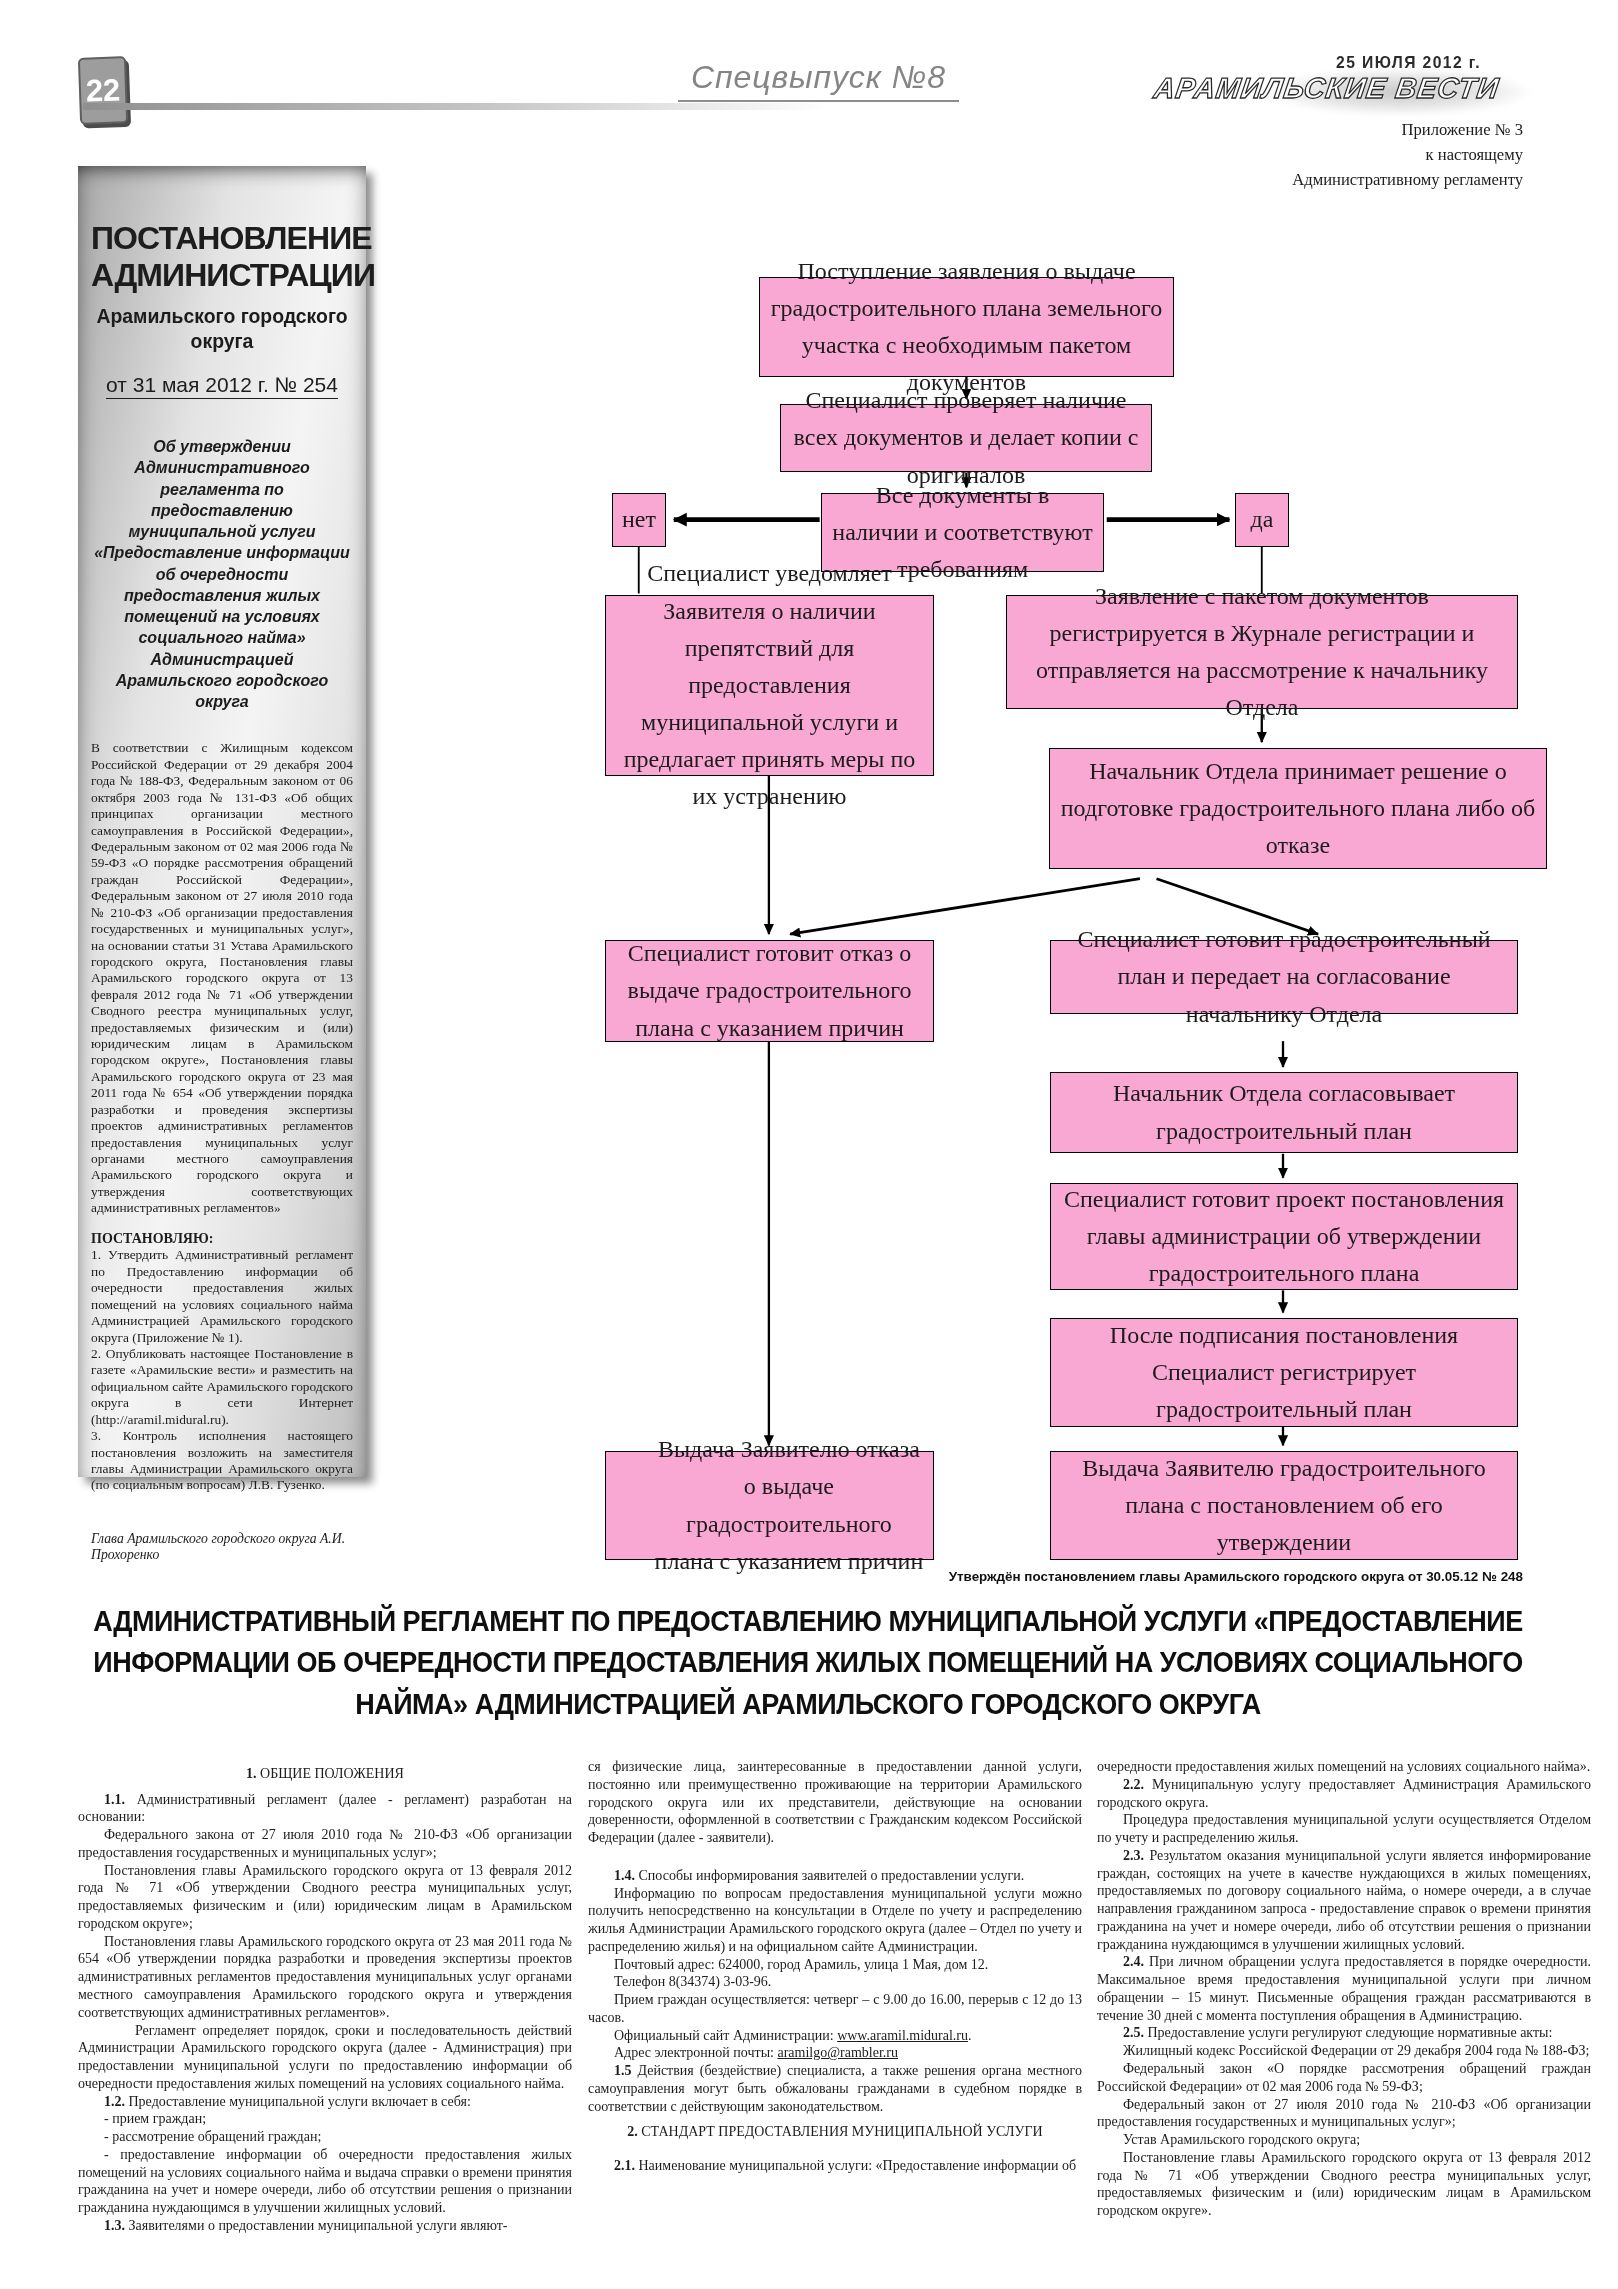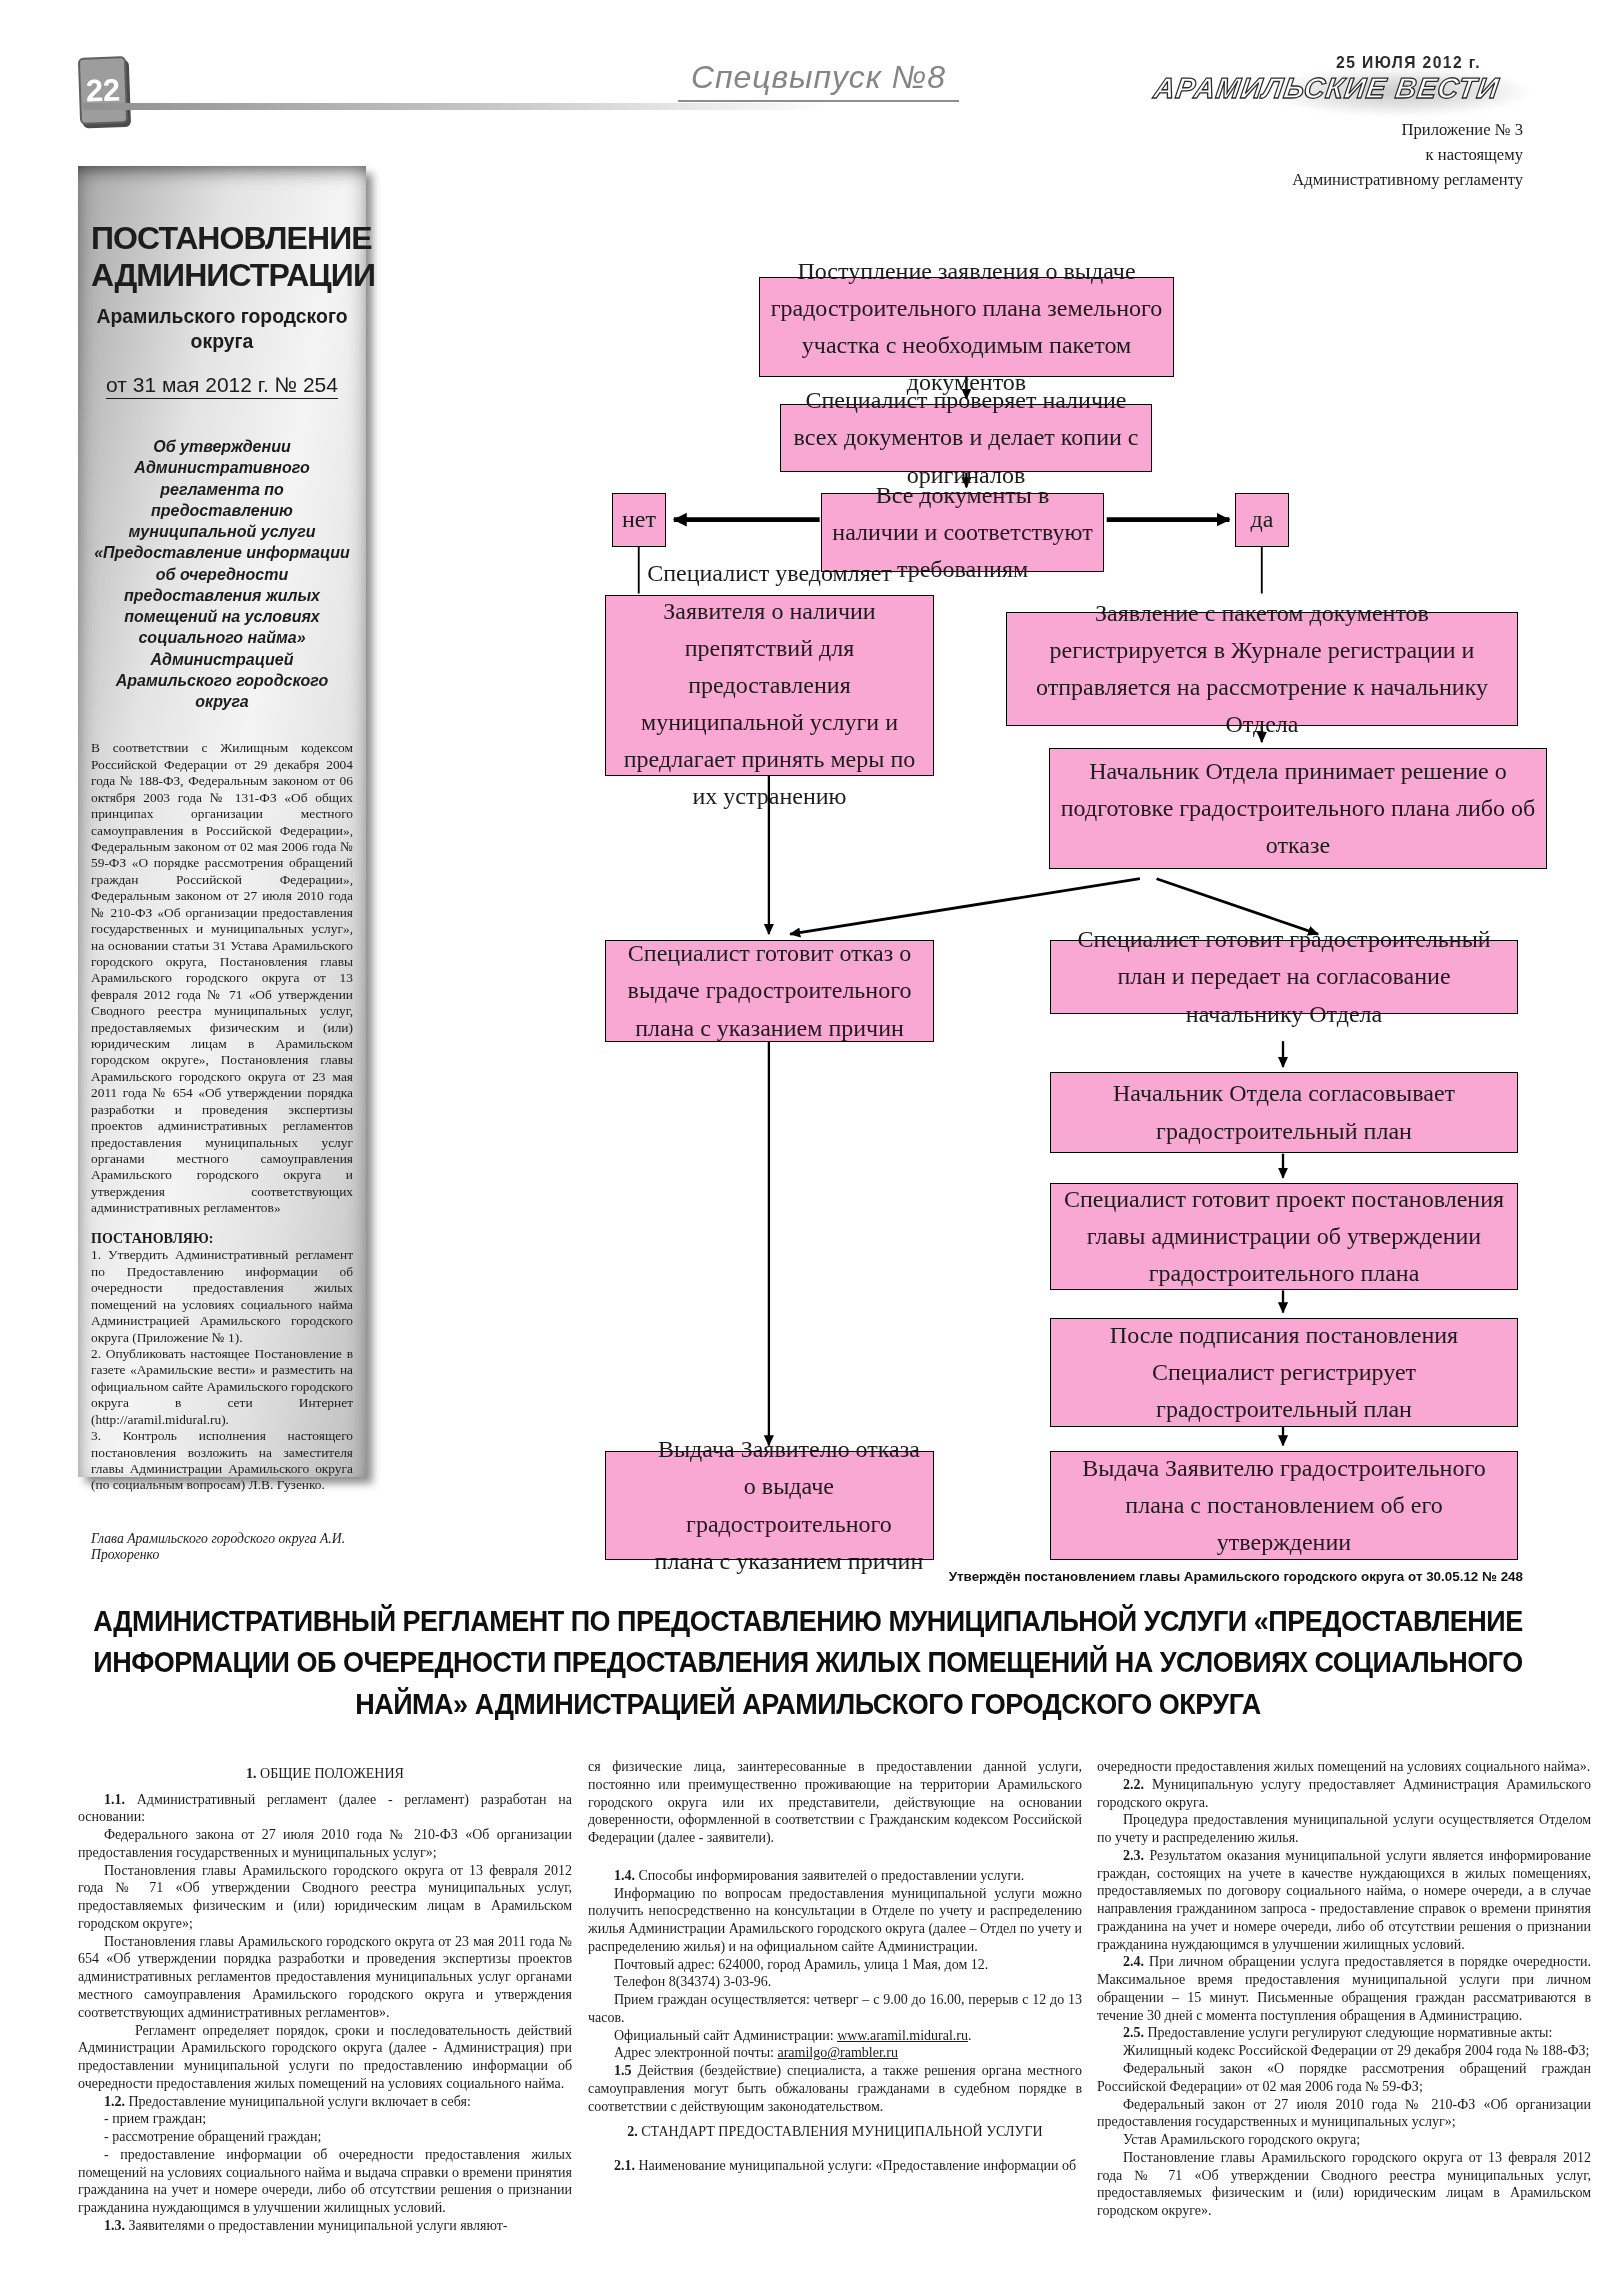--- a/index.html
+++ b/index.html
@@ -135,21 +135,21 @@
     <line x1="1390" y1="1398" x2="1390" y2="1422" stroke="#000" stroke-width="2.5" marker-end="url(#ah)"></line>
     <line x1="1390" y1="1546" x2="1390" y2="1566" stroke="#000" stroke-width="2.5" marker-end="url(#ah)"></line>
   </svg>
 
   <div class="fc-box" style="left:759px;top:277px;width:415px;height:100px;">Поступление заявления о выдаче градостроительного плана земельного участка с необходимым пакетом документов</div>
   <div class="fc-box" style="left:780px;top:404px;width:372px;height:68px;">Специалист проверяет наличие всех документов и делает копии с оригиналов</div>
   <div class="fc-box" style="left:821px;top:493px;width:283px;height:79px;">Все документы в наличии и соответствуют требованиям</div>
   <div class="fc-box" style="left:612px;top:493px;width:54px;height:54px;">нет</div>
   <div class="fc-box" style="left:1235px;top:493px;width:54px;height:54px;">да</div>
   <div class="fc-box" style="left:605px;top:595px;width:329px;height:181px;">Специалист уведомляет Заявителя о наличии препятствий для предоставления муниципальной услуги и предлагает принять меры по их устранению</div>
-  <div class="fc-box" style="left:1006px;top:595px;width:512px;height:114px;margin-top:17px;">Заявление с пакетом документов регистрируется в Журнале регистрации и отправляется на рассмотрение к начальнику Отдела</div>
+  <div class="fc-box" style="left:1006px;top:595px;width:512px;height:114px;">Заявление с пакетом документов регистрируется в Журнале регистрации и отправляется на рассмотрение к начальнику Отдела</div>
   <div class="fc-box" style="left:1049px;top:748px;width:498px;height:121px;">Начальник Отдела принимает решение о подготовке градостроительного плана либо об отказе</div>
   <div class="fc-box" style="left:605px;top:940px;width:329px;height:102px;">Специалист готовит отказ о выдаче градостроительного плана с указанием причин</div>
   <div class="fc-box" style="left:1050px;top:940px;width:468px;height:74px;">Специалист готовит градостроительный план и передает на согласование начальнику Отдела</div>
   <div class="fc-box" style="left:1050px;top:1072px;width:468px;height:81px;">Начальник Отдела согласовывает градостроительный план</div>
   <div class="fc-box" style="left:1050px;top:1183px;width:468px;height:107px;">Специалист готовит проект постановления главы администрации об утверждении градостроительного плана</div>
   <div class="fc-box" style="left:1050px;top:1318px;width:468px;height:109px;">После подписания постановления Специалист регистрирует градостроительный план</div>
   <div class="fc-box" style="left:605px;top:1451px;width:329px;height:109px;padding-left:48px;">Выдача Заявителю отказа о выдаче градостроительного плана с указанием причин</div>
   <div class="fc-box" style="left:1050px;top:1451px;width:468px;height:109px;">Выдача Заявителю градостроительного плана с постановлением об его утверждении</div>
 
   <div class="approved">Утверждён постановлением главы Арамильского городского округа от 30.05.12 № 248</div>

